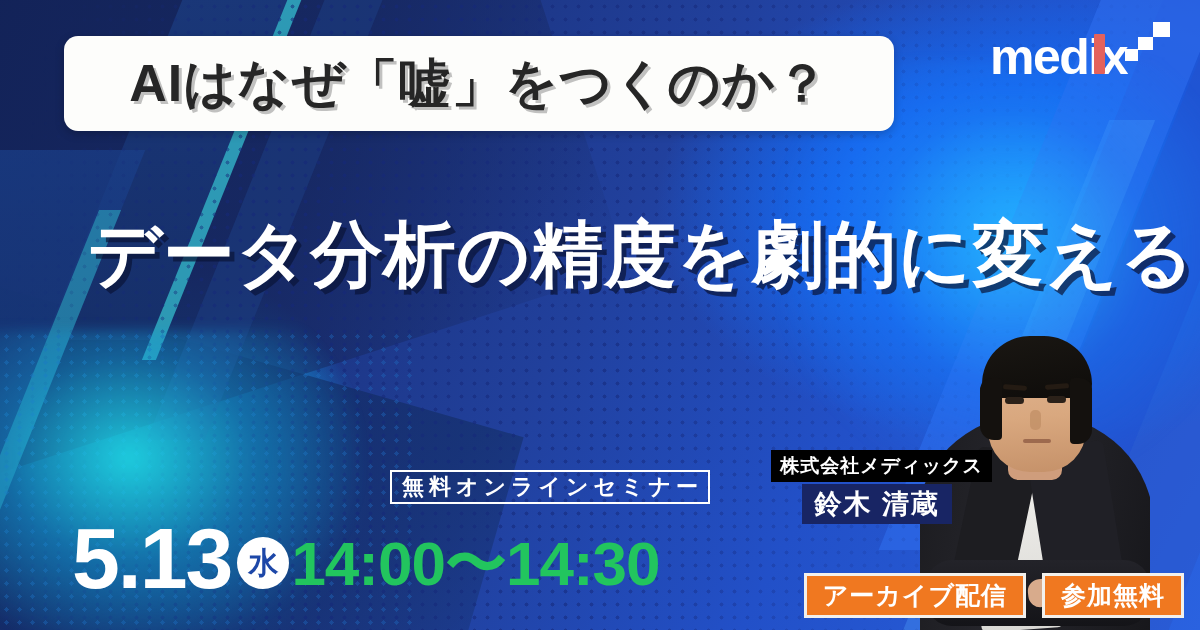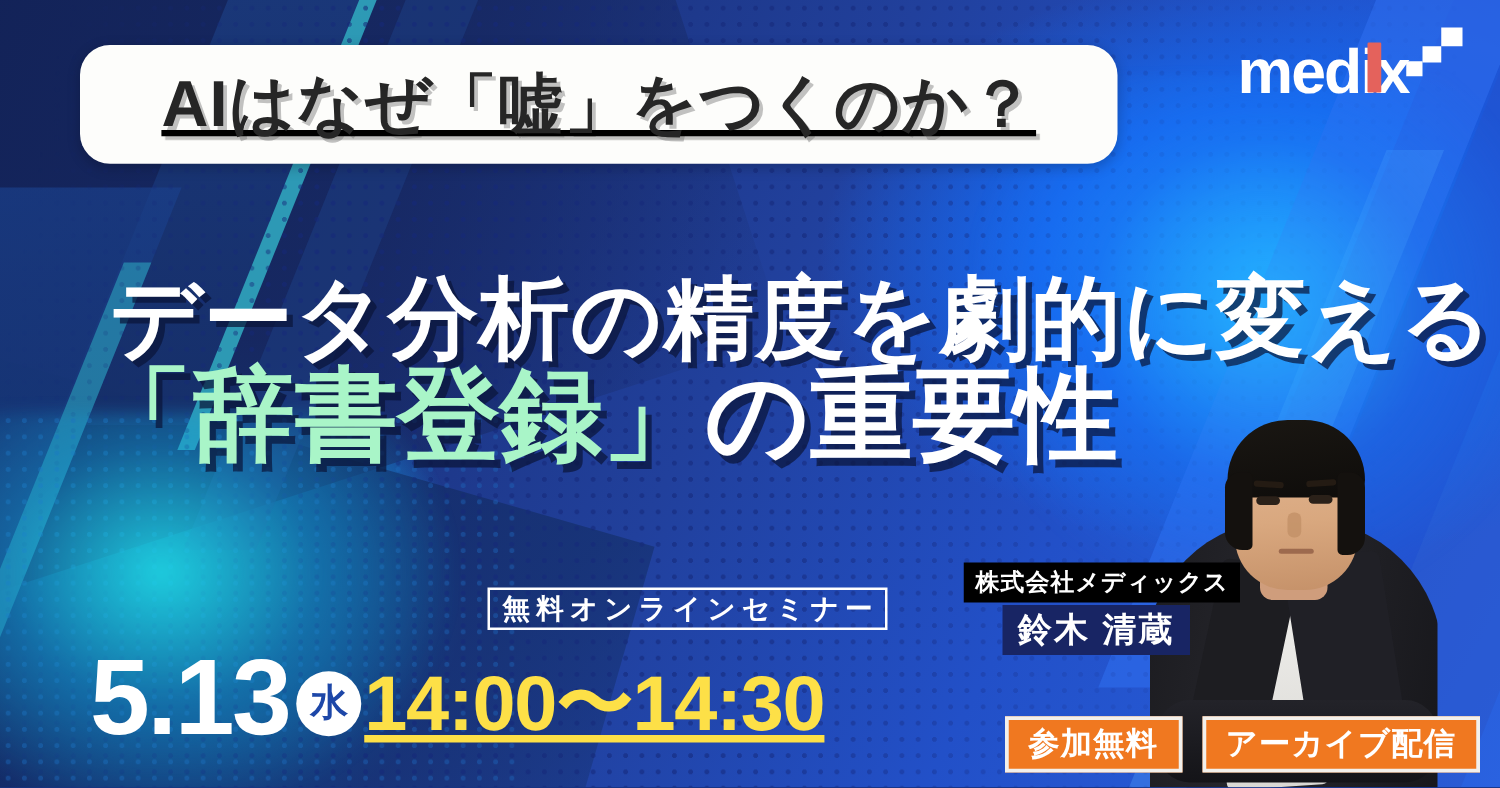--- a/index.html
+++ b/index.html
@@ -80,24 +80,23 @@
   }
   .logo-squares{ position:absolute; right:0; top:0; width:56px; height:42px; }
   .sq{ position:absolute; background:#ffffff; }
   .sq-a{ right:0;    top:0;  width:17px; height:15px; }
   .sq-b{ right:17px; top:15px; width:15px; height:13px; }
   .sq-c{ right:32px; top:27px; width:13px; height:12px; }
 
   
   .title-badge{
     position:absolute; left:64px; top:36px; width:830px; height:95px;
-    background:#fdfdfb; border-radius:24px;
+    background:#fdfdfb; border-radius:14px;
     display:flex; align-items:center; justify-content:center;
     box-shadow:0 3px 10px rgba(0,0,0,.22);
-    text-decoration:underline;
   }
   .title-badge-text{
     font-size:52px; font-weight:bold; color:#262626; letter-spacing:1px;
     text-shadow:3px 3px 0 rgba(120,120,120,.45);
     white-space:nowrap;
   }
 
   
   .line2{
     position:absolute; left:88px; top:175px;
@@ -132,22 +131,22 @@
     font-size:86px; font-weight:bold; color:#ffffff; line-height:1;
     letter-spacing:-2px;
   }
   .day-circle{
     width:52px; height:52px; border-radius:50%; background:#ffffff;
     display:flex; align-items:center; justify-content:center;
     margin:10px 2px 0 6px; flex:0 0 auto;
   }
   .day-circle-text{ font-size:30px; font-weight:bold; color:#1d47a8; line-height:1; }
   .time-text{
-    font-size:62px; font-weight:bold; color:#fde047; line-height:1;
-    margin-top:12px; letter-spacing:-1px;text-decoration:underline;
+    font-size:62px; font-weight:bold; color:#22c55e; line-height:1;
+    margin-top:12px; letter-spacing:-1px;
   }
 
   
   .photo{
     position:absolute; right:50px; bottom:0; width:230px; height:340px;
     overflow:hidden;
   }
   .ph-body{
     position:absolute; left:-4px; bottom:0; width:238px; height:215px;
     background:linear-gradient(100deg,#1b1b1f 0%,#26262c 42%,#17171b 100%);
@@ -263,23 +262,20 @@
       <span class="sq sq-b"></span>
       <span class="sq sq-c"></span>
     </span>
   </div>
 
   <div class="title-badge">
     <span class="title-badge-text">AIはなぜ「嘘」をつくのか？</span>
   </div>
 
   <div class="line2">データ分析の精度を劇的に変える</div>
-  <div class="line3">
-    <span class="hl-green">「辞書登録」</span><span class="hl-white">の重要性</span>
-  </div>
 
   <div class="seminar-box">
     <span class="seminar-box-text">無料オンラインセミナー</span>
   </div>
 
   <div class="date-row">
     <span class="date-num">5.13</span>
     <span class="day-circle">
       <span class="day-circle-text">水</span>
     </span>
@@ -303,17 +299,17 @@
     <div class="ph-nose"></div>
     <div class="ph-mouth"></div>
     <div class="ph-arms"></div>
     <div class="ph-hand"></div>
   </div>
 
   <div class="speaker-company">株式会社メディックス</div>
   <div class="speaker-name">鈴木 清蔵</div>
 
   <div class="badge-row">
+    <span class="badge">アーカイブ配信</span>
     <span class="badge">参加無料</span>
-    <span class="badge">アーカイブ配信</span>
   </div>
 
 </div>
 
 </body></html>

